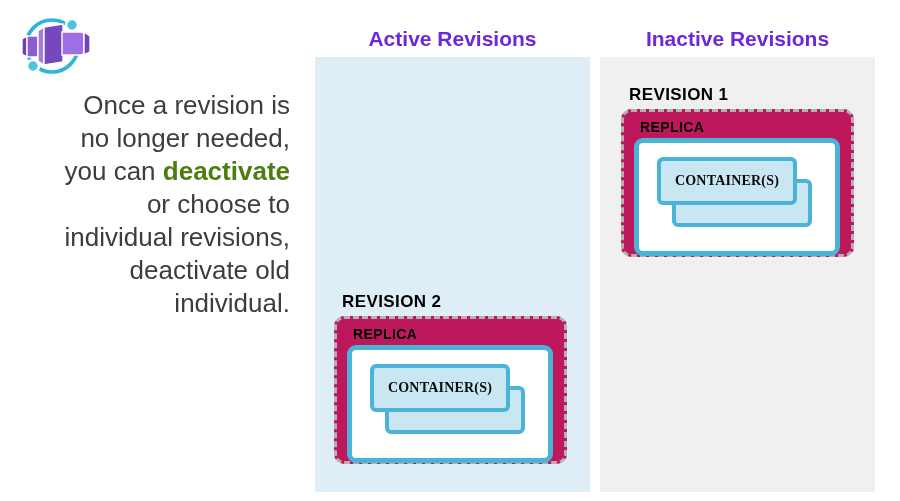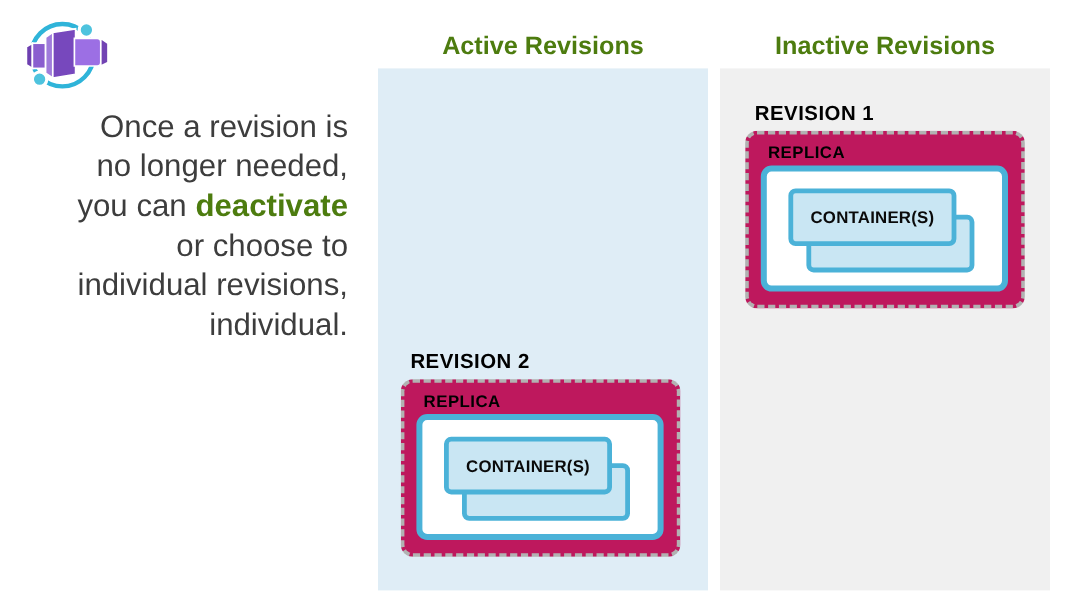--- a/index.html
+++ b/index.html
@@ -9,40 +9,40 @@
   
   .logo{position:absolute;left:18px;top:12px;width:78px;height:66px;}
 
   
   .intro{position:absolute;left:6px;top:89px;width:284px;text-align:right;
          font-size:26px;line-height:33px;color:#3d3d3d;}
   .intro b{color:#4d7c0f;font-weight:700;}
 
   
   .col-title{position:absolute;top:27px;width:275px;text-align:center;
-             font-size:21px;font-weight:700;color:#4d7c0f;}
+             font-size:21px;font-weight:700;color:#6d28d9;}
   .col-title.active{left:315px;}
   .col-title.inactive{left:600px;}
 
   
   .panel{position:absolute;top:57px;width:275px;height:435px;}
   .panel.active{left:315px;background:#dfedf6;}
   .panel.inactive{left:600px;background:#f0f0f0;}
 
   
   .revision{position:absolute;width:233px;}
   .revision.in-active{left:19px;top:235px;}
   .revision.in-inactive{left:21px;top:28px;}
   .rev-label{font-size:17px;font-weight:700;color:#000;margin:0 0 4px 8px;letter-spacing:.4px;}
   .dashed-box{position:relative;width:233px;height:148px;box-sizing:border-box;
               border:3px dashed #b2b2b2;border-radius:10px;background:#be185d;}
   .replica-label{position:absolute;left:16px;top:7px;font-size:14px;font-weight:700;
                  color:#000;letter-spacing:.4px;}
-  .replica-box{position:absolute;left:10px;top:26px;width:206px;height:105px;
-               box-sizing:border-box;border:5px solid #4bb2d8;border-radius:9px;background:#fff;}
+  .replica-box{position:absolute;left:10px;top:26px;width:206px;height:118px;
+               box-sizing:border-box;border:5px solid #4bb2d8;border-radius:9px;background:#fff;font-family:Liberation Serif, serif;}
   .container-box{position:absolute;width:140px;height:48px;box-sizing:border-box;
                  border:4px solid #4bb2d8;border-radius:6px;background:#c9e6f3;}
   .container-back{left:33px;top:36px;}
   .container-front{left:18px;top:14px;display:flex;align-items:center;justify-content:center;
                    font-size:14px;font-weight:700;color:#0a0a0a;letter-spacing:.2px;}
 </style>
 </head>
 <body>
 
 <div class="stage">
@@ -63,20 +63,21 @@
       <polygon points="66,20 72,24 72,40 66,43" fill="#7243b3" stroke="#fff" stroke-width="1.4"></polygon>
     </svg>
   </div>
 
   <div class="intro">
       <div><span>Once a revision is</span></div>
       <div><span>no longer needed,</span></div>
       <div><span>you can </span><b>deactivate</b></div>
       <div><span>or choose to</span></div>
       <div><span>individual revisions,</span></div>
+      <div><span>deactivate old</span></div>
       <div><span>individual.</span></div>
     </div>
 
   <div class="col-title active">Active Revisions</div>
   <div class="col-title inactive">Inactive Revisions</div>
 
   <div class="panel active">
     <div class="revision in-active">
       <div class="rev-label">REVISION 2</div>
       <div class="dashed-box">

